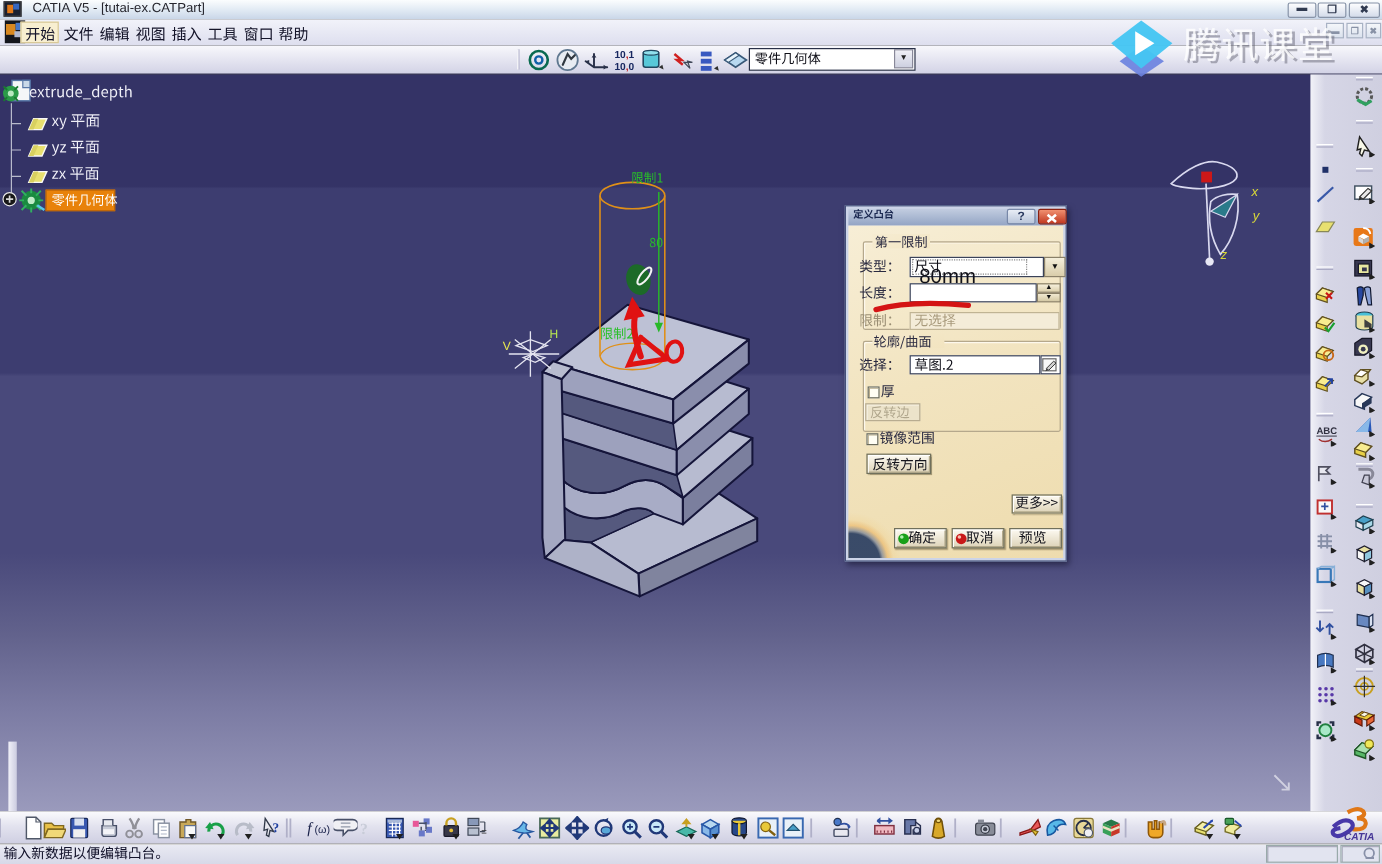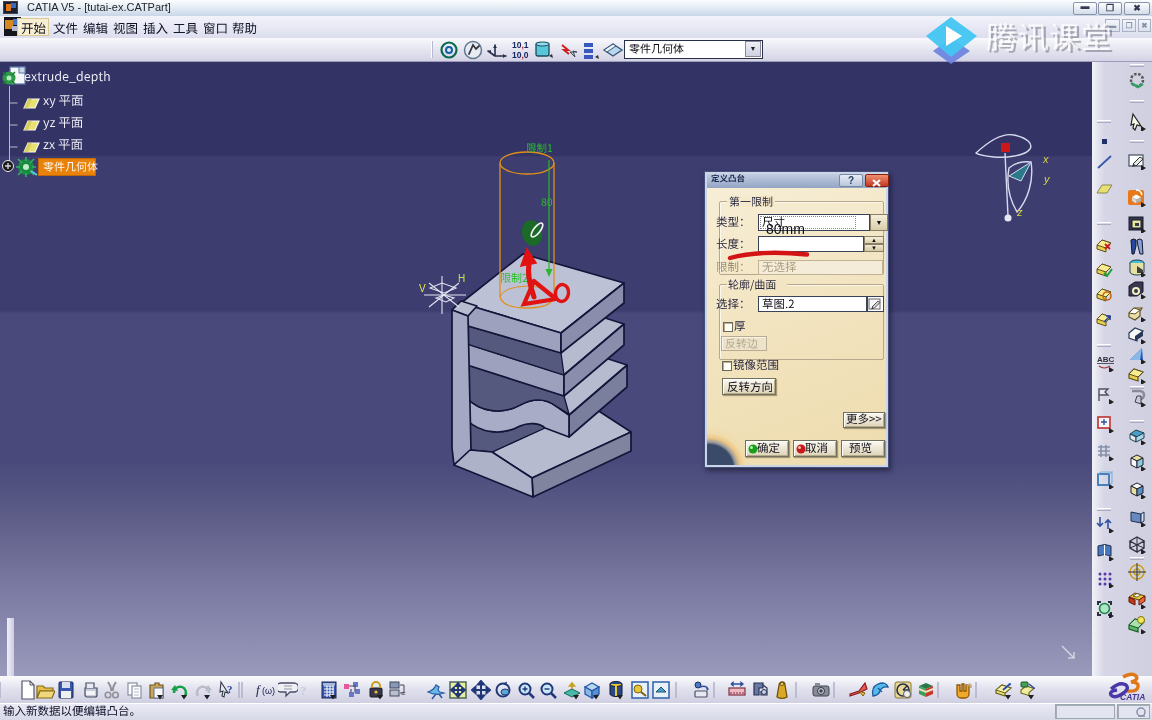--- a/index.html
+++ b/index.html
@@ -503,21 +503,21 @@
 <div class="abs" style="left:134px;top:1.5px;width:24px;height:13px;background:linear-gradient(180deg,#e8edf5,#b9c5da);border:1px solid #7888a8;border-radius:2px;text-align:center;line-height:12px;font-size:10px;font-weight:bold;color:#2a3a60">?</div>
 <div class="abs" style="left:160px;top:1.5px;width:24px;height:13px;background:linear-gradient(180deg,#f09070,#c23a22);border:1px solid #8a2010;border-radius:2px"><svg width="22" height="11">
         <path d="M7 2 l7 6 m0 -6 l-7 6" stroke="#fff" stroke-width="2.2"></path>
       </svg></div>
 <div class="abs" style="left:14px;top:29px;width:165px;height:74px;border:1px solid #b5a88c;border-radius:2px;box-shadow:1px 1px 0 #fdf8ec inset"></div>
 <div class="abs" style="left:22px;top:23px;width:48px;height:12px;background:linear-gradient(160deg,#f6ecd2,#f3e6c4)"></div>
 <div class="abs" style="left:53px;top:42px;width:112px;height:17px;background:#fff;border:1px solid #3a4258"></div>
 <div class="abs" style="left:55px;top:44px;width:96px;height:13px;border:1px dotted #888"></div>
 <div class="abs" style="left:165px;top:42px;width:18px;height:17px;background:linear-gradient(180deg,#f4eeda,#d9cdaa);border:1px solid #8a8068;text-align:center;line-height:15px;font-size:7px;color:#111">▼</div>
 <div class="abs" style="left:53px;top:64px;width:106px;height:16px;background:#fff;border:1px solid #3a4258"></div>
-<div class="abs" style="left:61px;top:49px;font-size:14px;color:#101018">80mm</div>
+<div class="abs" style="left:61px;top:49px;font-size:17px;color:#101018">80mm</div>
 <div class="abs" style="left:159px;top:64px;width:20px;height:16px">
  <div class="abs" style="left:0;top:0;width:20px;height:8px;background:linear-gradient(180deg,#f6f0dc,#dcd0ac);border:1px solid #8a8068;text-align:center;line-height:7px;font-size:6px;color:#111">▲</div>
  <div class="abs" style="left:0;top:8px;width:20px;height:8px;background:linear-gradient(180deg,#f0e8d0,#d4c8a4);border:1px solid #8a8068;text-align:center;line-height:7px;font-size:6px;color:#111">▼</div>
 </div>
 <div class="abs" style="left:53px;top:88px;width:125px;height:15px;background:#f4ecd8;border:1px solid #c0b494"></div>
 <div class="abs" style="left:14px;top:112px;width:165px;height:76px;border:1px solid #b5a88c;border-radius:2px;box-shadow:1px 1px 0 #fdf8ec inset"></div>
 <div class="abs" style="left:22px;top:106px;width:60px;height:12px;background:linear-gradient(160deg,#f5e9cc,#f2e4c0)"></div>
 <div class="abs" style="left:53px;top:124px;width:109px;height:16px;background:#fff;border:1px solid #3a4258"></div>
 <div class="abs" style="left:162px;top:124px;width:17px;height:16px;background:#fff;border:1px solid #3a4258"><svg width="15" height="14">
         <rect x="1" y="2" width="11" height="10" fill="#f8f8f8" stroke="#666"></rect>

